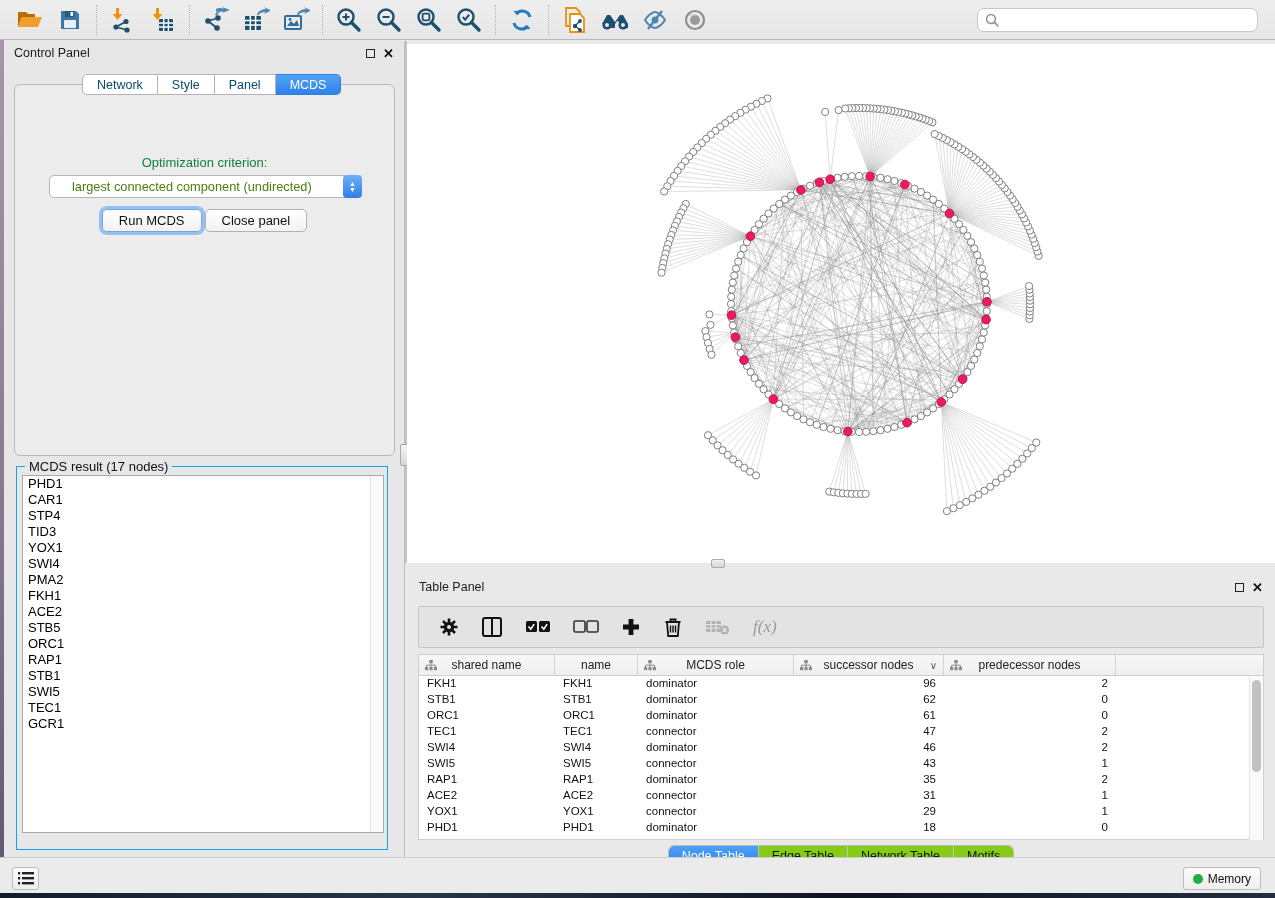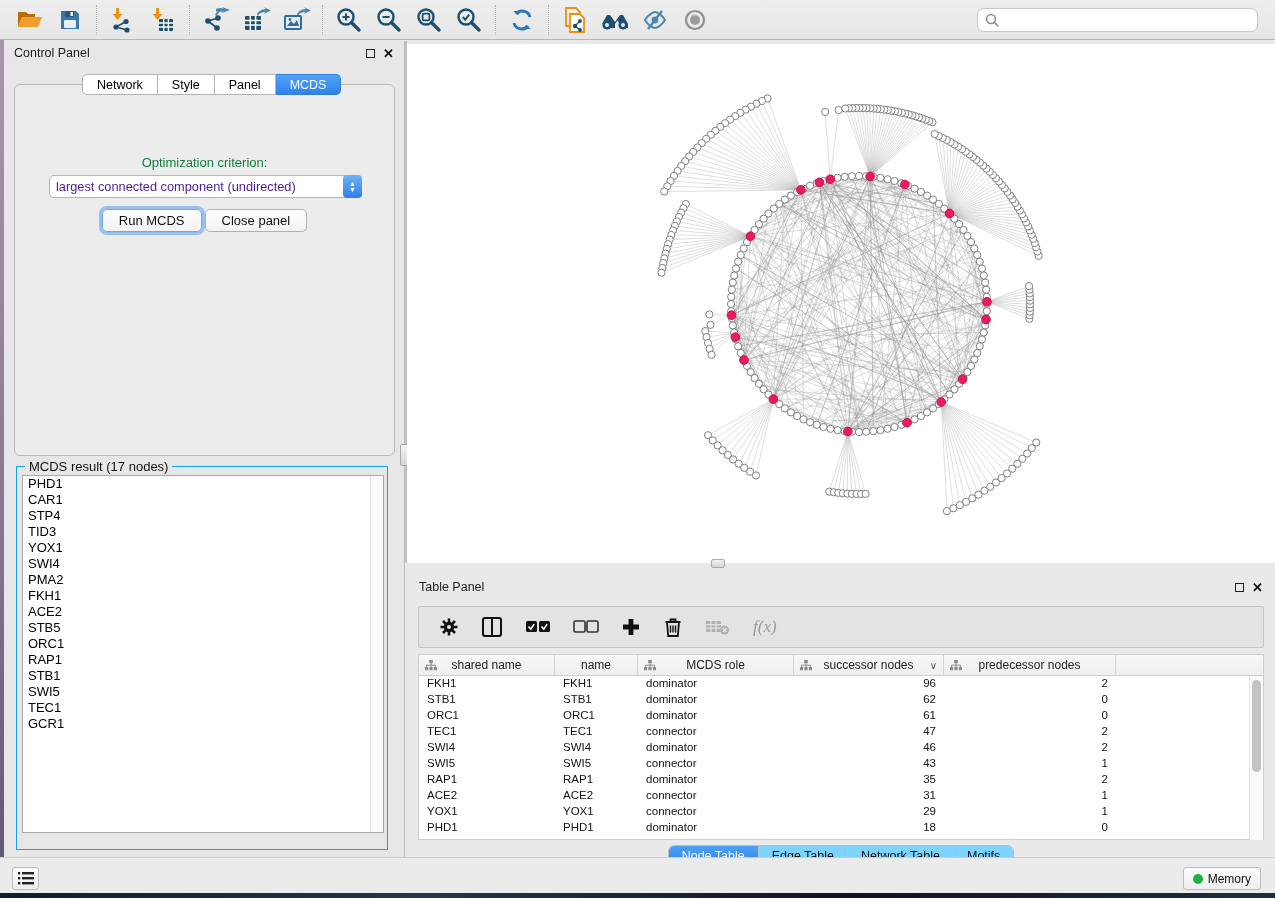--- a/index.html
+++ b/index.html
@@ -19,29 +19,29 @@
 
   
   #control-panel { position:absolute; left:4px; top:41px; width:401px; height:816px; background:#e7e7e7; border-right:1px solid #bdbdbd; }
   .panel-title-row { height:24px; display:flex; align-items:center; padding:0 10px; }
   .panel-title { font-size:12.5px; color:#1c1c1c; flex:1; }
   .panel-wicons { display:flex; gap:8px; align-items:center; }
   .float-icon { width:9px; height:9px; border:1.6px solid #222; display:inline-block; }
   .close-icon { font-size:13px; font-weight:bold; color:#111; line-height:9px; }
 
   #cp-tabs { position:absolute; left:78px; top:33px; display:flex; height:21px; z-index:3; }
-  .cp-tab { background:#fff; border:1px solid #b4b4b4; border-left:none; font-size:12.5px; padding:0 14px; display:flex; align-items:center; color:#000000; }
+  .cp-tab { background:#fff; border:1px solid #b4b4b4; border-left:none; font-size:12.5px; padding:0 14px; display:flex; align-items:center; color:#0c4a6e; }
   .cp-tab:first-child { border-left:1px solid #b4b4b4; border-radius:5px 0 0 5px; }
   .cp-tab:last-child { border-radius:0 5px 5px 0; }
   .cp-tab.selected { background:linear-gradient(#51a3f4,#2f82ea); color:#fff; border-color:#2f7fd8; }
 
   #cp-content { position:absolute; left:10px; top:43px; width:381px; height:372px; background:#ececec; border:1px solid #b9b9b9; border-radius:6px; }
   #opt-label { position:absolute; left:0; top:70px; width:100%; text-align:center; font-size:13px; color:#15803d; }
   #opt-select { position:absolute; left:34px; top:90px; width:313px; height:23px; background:#fff; border:1px solid #b5b5b5; border-radius:5px; display:flex; align-items:center; }
-  #opt-select .val { flex:1; font-size:12.8px; padding-left:6px; color:#4c1d95; white-space:nowrap; }
+  #opt-select .val { flex:1; font-size:12.8px; padding-left:22px; color:#4d7c0f; white-space:nowrap; }
   #opt-select .stepper { width:19px; height:23px; margin-right:-1px; background:linear-gradient(#6db1f8,#2e7fe9); border-radius:4px; display:flex; flex-direction:column; align-items:center; justify-content:center; color:#fff; font-size:7px; line-height:6px; }
   .cp-buttons { position:absolute; left:0; top:124px; width:100%; display:flex; justify-content:center; gap:3px; }
   .mac-btn { background:linear-gradient(#ffffff,#f2f2f2); border:1px solid #b1b1b1; border-radius:5px; font-size:13px; padding:3px 16px; color:#111; }
   .mac-btn.focus { box-shadow:0 0 0 3px rgba(106,168,245,.65); border-color:#6ea7e8; }
 
   #mcds-result { position:absolute; left:12px; top:425px; width:372px; height:384px; border:1px solid #0ea5e9; }
   #mcds-legend { position:absolute; left:8px; top:-8px; background:#e7e7e7; padding:0 4px; font-size:13px; color:#111; }
   #mcds-list { position:absolute; left:5px; top:8px; width:362px; height:358px; background:#fff; border:1px solid #a9a9a9; font-size:13px; overflow:hidden; }
   #mcds-list .row { height:16px; line-height:16px; padding-left:5px; color:#000; }
   #mcds-scroll { position:absolute; right:0; top:0; width:13px; height:100%; background:#fafafa; border-left:1px solid #e2e2e2; }
@@ -75,21 +75,21 @@
   .nt-h .sort-ic { position:absolute; right:6px; font-size:10px; color:#555; }
   #nt-body { position:relative; height:164px; overflow:hidden; }
   .nt-row { display:flex; height:16px; font-size:11.5px; color:#111; }
   .nt-c { padding:1px 8px 0 8px; overflow:hidden; white-space:nowrap; }
   .num { text-align:right; }
   #nt-scroll { position:absolute; right:0; top:0; width:14px; height:164px; background:#fafafa; border-left:1px solid #e3e3e3; }
   #nt-thumb { position:absolute; left:2px; top:4px; width:9px; height:92px; background:#c2c2c2; border-radius:5px; }
 
   #bottom-tabs { position:absolute; left:0; top:271px; width:868px; display:flex; justify-content:center; }
   .bt-group { display:flex; height:21px; border-radius:6px; overflow:hidden; border:1px solid #bcbcbc; background:#fff; }
-  .b-tab { font-size:12.5px; display:flex; align-items:center; padding:0 13px; color:#111; border-right:1px solid #c4c4c4; background:#7dd3fc; }
+  .b-tab { font-size:12.5px; display:flex; align-items:center; padding:0 13px; color:#111; border-right:1px solid #c4c4c4; background:#84cc16; }
   .b-tab:last-child { border-right:none; }
   .b-tab.selected { background:linear-gradient(#4da1f5,#2f82ea); color:#fff; }
 
   
   #status-bar { position:absolute; left:0; top:857px; width:1275px; height:36px; background:#ebebeb; border-top:1px solid #cdcdcd; }
   #list-btn { position:absolute; left:12px; top:9px; width:27px; height:23px; background:linear-gradient(#fbfbfb,#eee); border:1px solid #bdbdbd; border-radius:3px; display:flex; align-items:center; justify-content:center; }
   #memory-btn { position:absolute; right:14px; top:9px; height:23px; background:linear-gradient(#fbfbfb,#efefef); border:1px solid #bdbdbd; border-radius:3px; display:flex; align-items:center; gap:5px; padding:0 9px; font-size:12px; color:#111; }
   #memory-dot { width:10px; height:10px; border-radius:50%; background:#1fae3f; }
 </style>
 </head>

